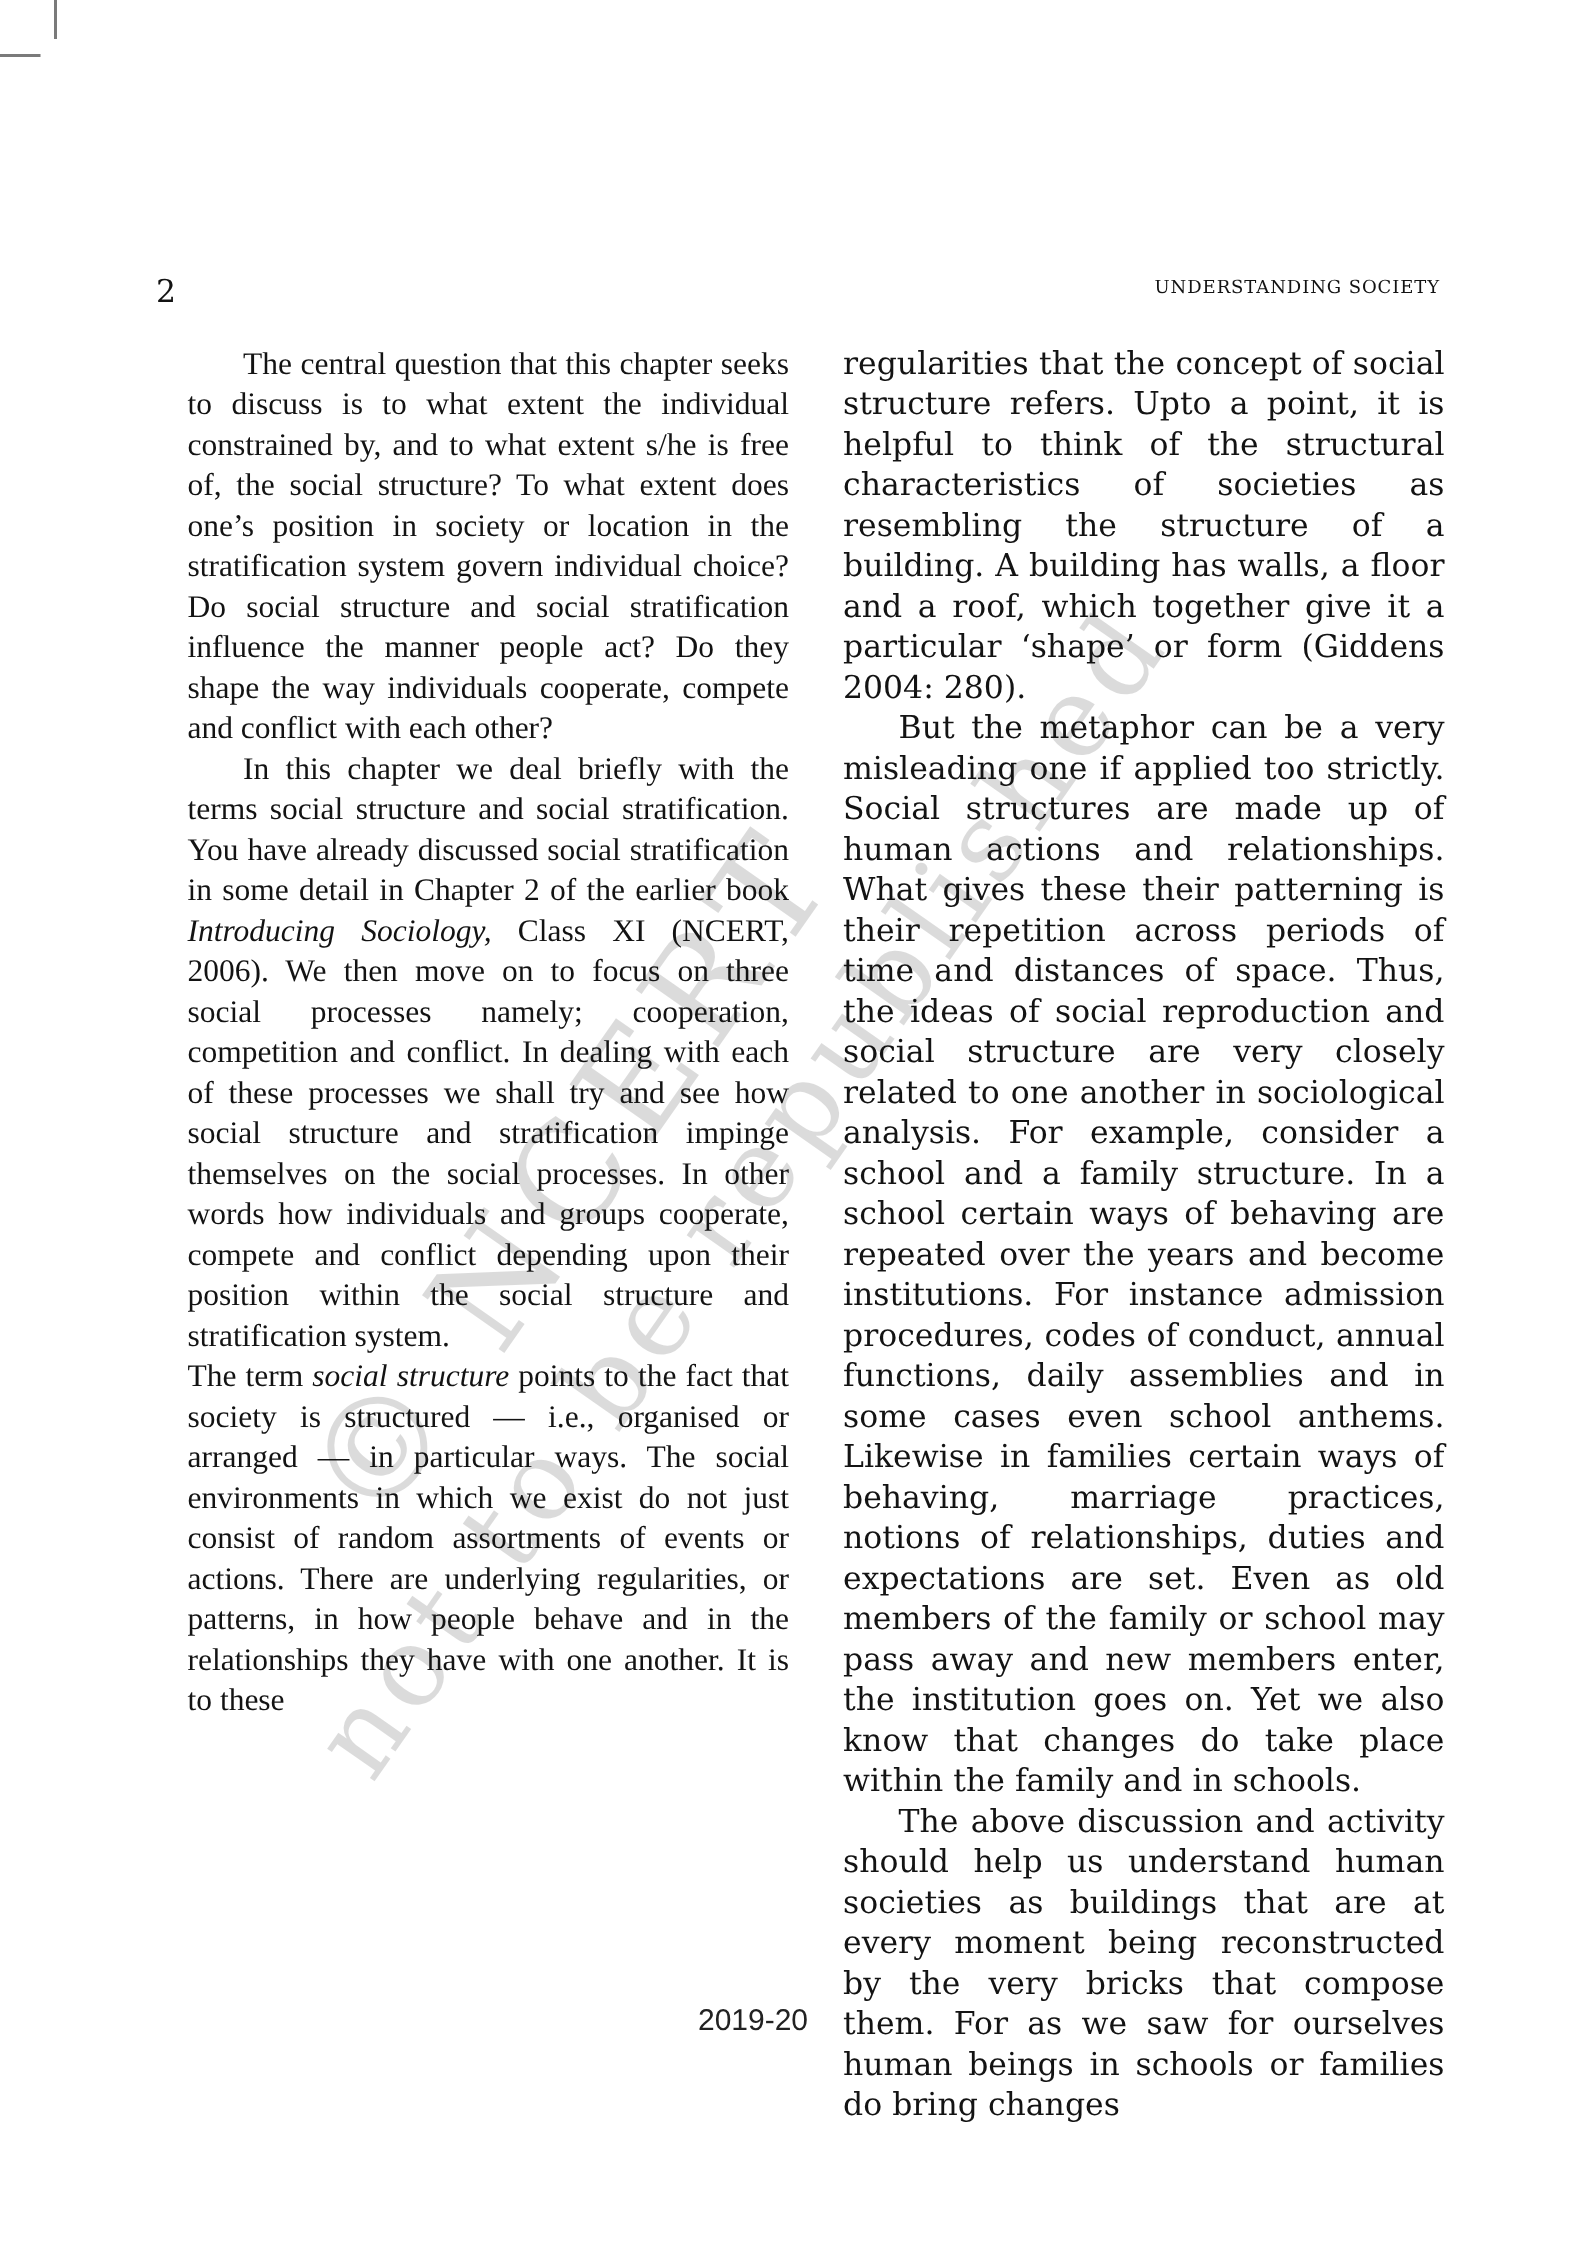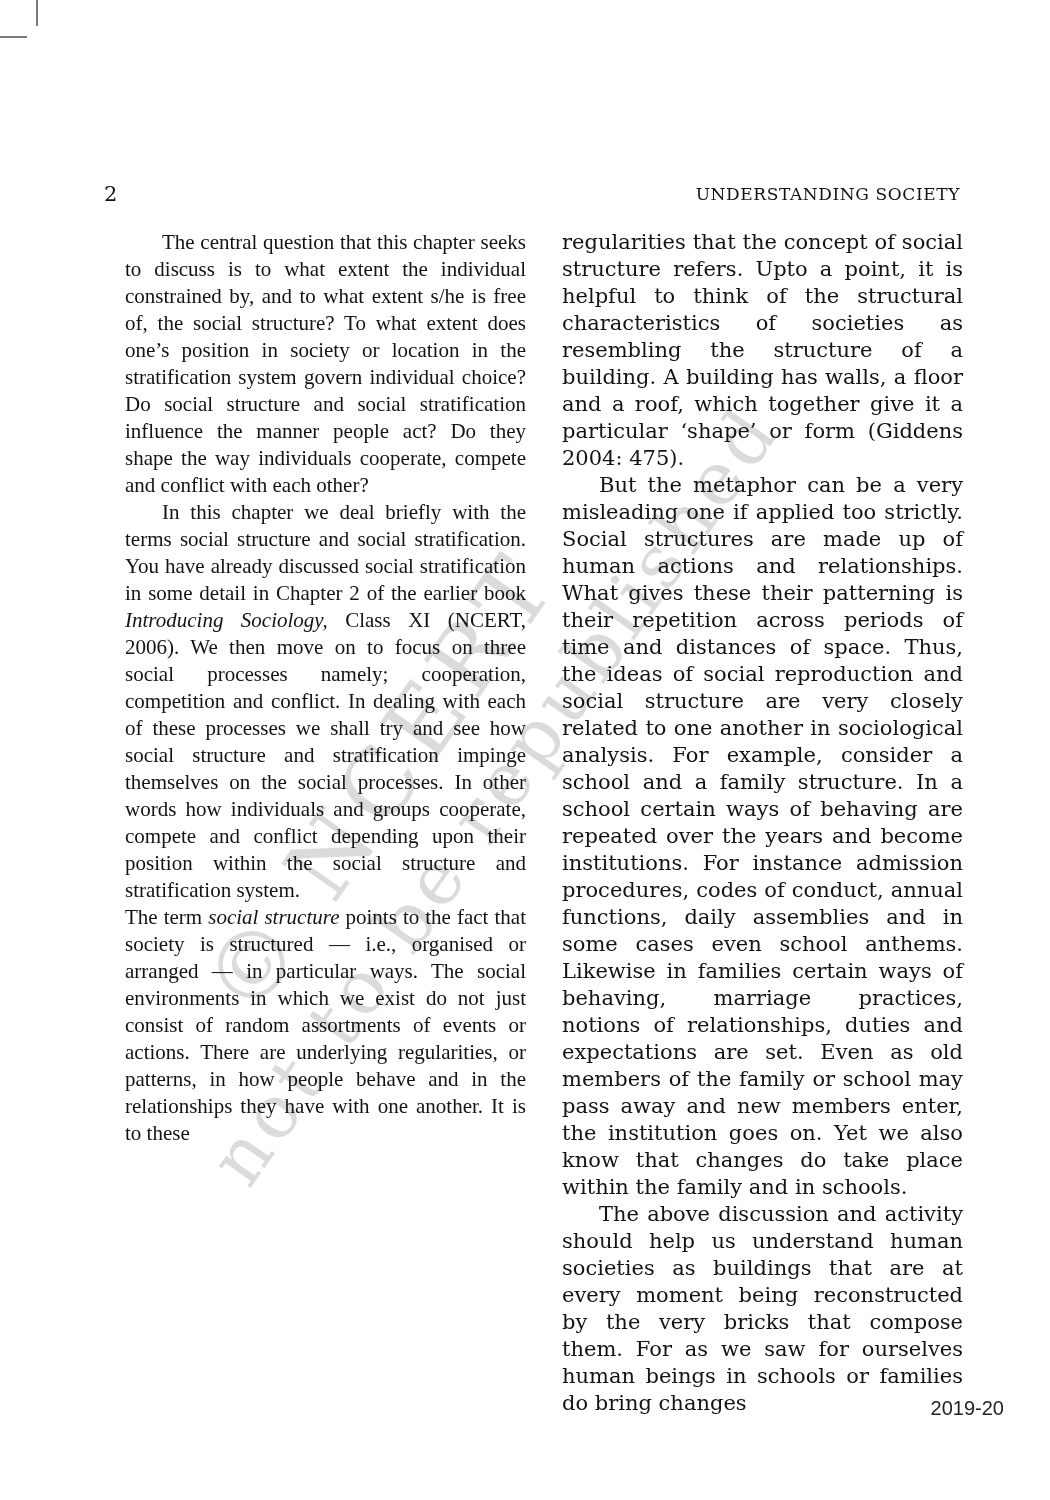--- a/index.html
+++ b/index.html
@@ -55,21 +55,21 @@
   }
   .pageno {
     position: absolute;
     left: 104px; top: 182px;
     font-size: 21px;
     z-index: 2;
   }
   .runhead {
     position: absolute;
     right: 90px; top: 184px;
-    font-size: 17px;
+    font-size: 12px;
     letter-spacing: 0.6px;
     z-index: 2;
   }
   .col {
     position: absolute;
     top: 229px;
     width: 401px;
     font-size: 21px;
     line-height: 27px;
     text-align: justify;
@@ -87,23 +87,23 @@
     margin: 26px 0 15px 0;
     font-size: 23px;
     font-weight: bold;
     font-variant: small-caps;
     letter-spacing: 0.4px;
     white-space: nowrap;
     text-align: left;
   }
   .footer {
     position: absolute;
-    left: 0; top: 1397px;
+    left: 0; top: 1336px;
     width: 1004px;
-    text-align: right;
+    text-align: center;
     font-family: "Liberation Sans", "DejaVu Sans", sans-serif;
     font-size: 20px;
     color: #222;
     z-index: 2;
   }
 </style>
 </head>
 <body>
 
 <div class="page">
@@ -117,19 +117,19 @@
 
   <div class="pageno">2</div>
   <div class="runhead">UNDERSTANDING SOCIETY</div>
 
   <div class="col col-left" id="col-left">
       <p class="para indent"><span>The central question that this chapter seeks to discuss is to what extent the individual constrained by, and to what extent s/he is free of, the social structure? To what extent does one’s position in society or location in the stratification system govern individual choice? Do social structure and social stratification influence the manner people act? Do they shape the way individuals cooperate, compete and conflict with each other?</span></p>
       <p class="para indent"><span>In this chapter we deal briefly with the terms social structure and social stratification. You have already discussed social stratification in some detail in Chapter 2 of the earlier book </span><span class="italic">Introducing Sociology,</span><span> Class XI (NCERT, 2006). We then move on to focus on three social processes namely; cooperation, competition and conflict. In dealing with each of these processes we shall try and see how social structure and stratification impinge themselves on the social processes. In other words how individuals and groups cooperate, compete and conflict depending upon their position within the social structure and stratification system.</span></p>
       <p class="para"><span>The term </span><span class="italic">social structure</span><span> points to the fact that society is structured — i.e., organised or arranged — in particular ways. The social environments in which we exist do not just consist of random assortments of events or actions. There are underlying regularities, or patterns, in how people behave and in the relationships they have with one another. It is to these</span></p>
     </div>
   <div class="col col-right" id="col-right">
-      <p class="para"><span>regularities that the concept of social structure refers. Upto a point, it is helpful to think of the structural characteristics of societies as resembling the structure of a building. A building has walls, a floor and a roof, which together give it a particular ‘shape’ or form (Giddens 2004: 475).</span></p>
+      <p class="para"><span>regularities that the concept of social structure refers. Upto a point, it is helpful to think of the structural characteristics of societies as resembling the structure of a building. A building has walls, a floor and a roof, which together give it a particular ‘shape’ or form (Giddens 2004: 280).</span></p>
       <p class="para indent"><span>But the metaphor can be a very misleading one if applied too strictly. Social structures are made up of human actions and relationships. What gives these their patterning is their repetition across periods of time and distances of space. Thus, the ideas of social reproduction and social structure are very closely related to one another in sociological analysis. For example, consider a school and a family structure. In a school certain ways of behaving are repeated over the years and become institutions. For instance admission procedures, codes of conduct, annual functions, daily assemblies and in some cases even school anthems. Likewise in families certain ways of behaving, marriage practices, notions of relationships, duties and expectations are set. Even as old members of the family or school may pass away and new members enter, the institution goes on. Yet we also know that changes do take place within the family and in schools.</span></p>
       <p class="para indent"><span>The above discussion and activity should help us understand human societies as buildings that are at every moment being reconstructed by the very bricks that compose them. For as we saw for ourselves human beings in schools or families do bring changes</span></p>
     </div>
 
   <div class="footer">2019-20</div>
 </div>
 
 </body></html>

